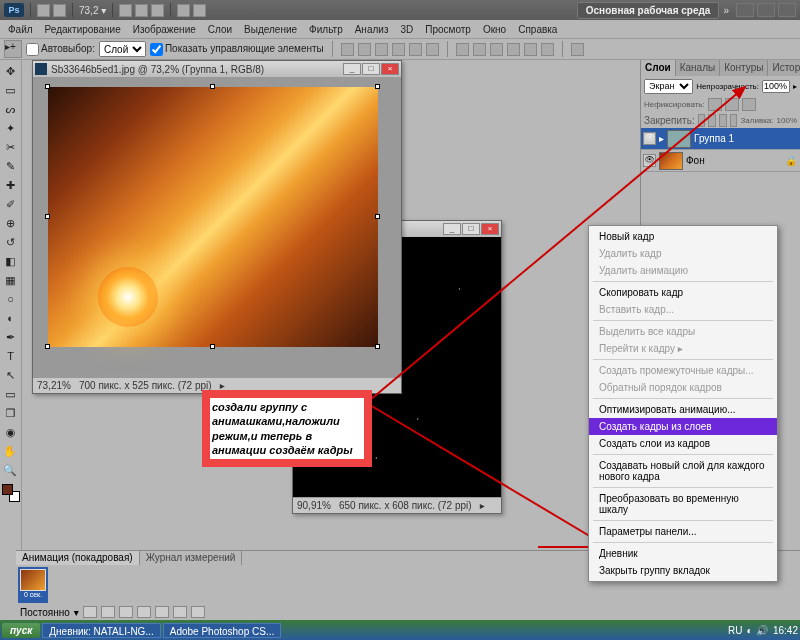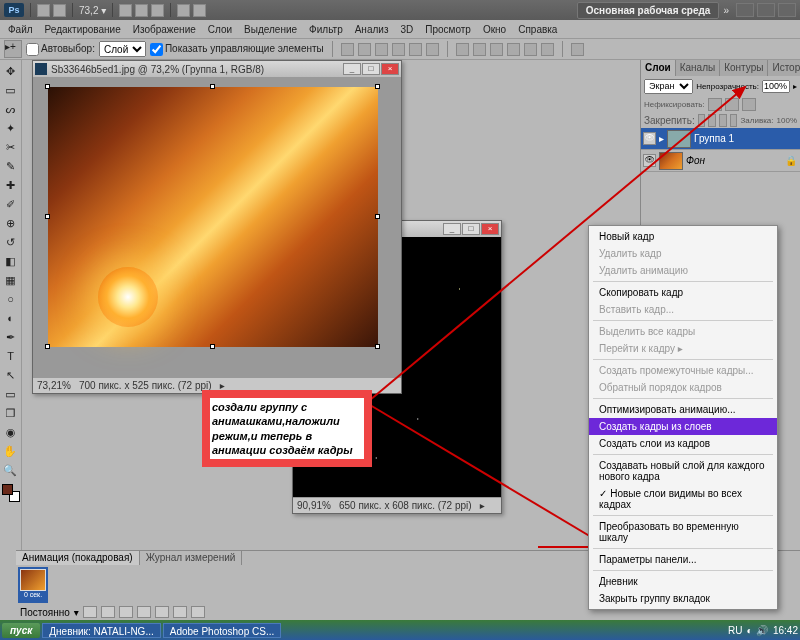--- a/index.html
+++ b/index.html
@@ -281,21 +281,21 @@
   <div class="layers">
     <div class="layer selected">
       <div class="eye">👁</div>
       <span style="color:#fff">▸</span>
       <div class="thumb folder"></div>
       <span>Группа 1</span>
     </div>
     <div class="layer">
       <div class="eye">👁</div>
       <div class="thumb imgthumb"></div>
-      <span style="font-style:italic">Фон</span>
+      <span style="">Фон</span>
       <span style="margin-left:auto">🔒</span>
     </div>
   </div>
 </div>
 
 <div class="contextmenu" id="ctxmenu">
     <div class="item">Новый кадр</div>
     <div class="item disabled">Удалить кадр</div>
     <div class="item disabled">Удалить анимацию</div>
     <div class="sep"></div>
@@ -306,21 +306,20 @@
     <div class="item disabled">Перейти к кадру  ▸</div>
     <div class="sep"></div>
     <div class="item disabled">Создать промежуточные кадры...</div>
     <div class="item disabled">Обратный порядок кадров</div>
     <div class="sep"></div>
     <div class="item">Оптимизировать анимацию...</div>
     <div class="item hl">Создать кадры из слоев</div>
     <div class="item">Создать слои из кадров</div>
     <div class="sep"></div>
     <div class="item">Создавать новый слой для каждого нового кадра</div>
-    <div class="item">✓ Новые слои видимы во всех кадрах</div>
     <div class="sep"></div>
     <div class="item">Преобразовать во временную шкалу</div>
     <div class="sep"></div>
     <div class="item">Параметры панели...</div>
     <div class="sep"></div>
     <div class="item">Дневник</div>
     <div class="item">Закрыть группу вкладок</div>
   </div>
 
 <div class="animpanel">

